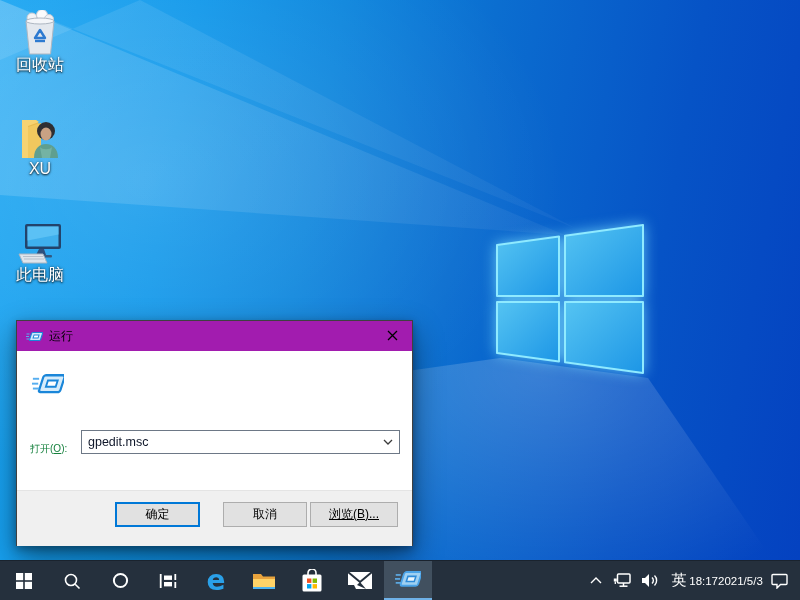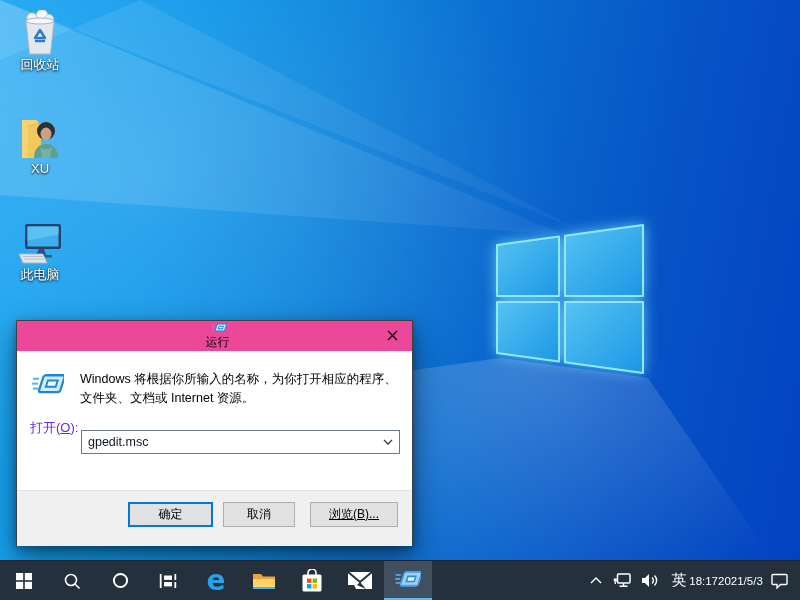--- a/index.html
+++ b/index.html
@@ -24,54 +24,54 @@
   .beam-floor { position:absolute; inset:0;
     clip-path: polygon(500px 358px, 648px 378px, 800px 600px, 0 600px, 0 428px);
     background: radial-gradient(ellipse 520px 330px at 540px 370px, rgba(255,255,255,0.20), rgba(255,255,255,0.0) 70%);
   }
   .win-logo { position:absolute; left:470px; top:195px; width:200px; height:200px;
     filter: drop-shadow(0 0 7px rgba(125,225,255,0.75)); }
 
   
   .desk-icon { position:absolute; left:8px; width:64px; text-align:center; cursor:default; }
   .desk-icon .art { height:46px; display:flex; align-items:flex-end; justify-content:center; }
-  .desk-icon .lbl { margin-top:2px; font-size:13px; color:#fff;
+  .desk-icon .lbl { margin-top:2px; font-size:16px; color:#fff;
     text-shadow:0 1px 2px rgba(0,0,0,0.85), 0 0 3px rgba(0,0,0,0.5); line-height:14px; }
   #icon-recycle { top:10px; }
   #icon-xu      { top:114px; }
   #icon-pc      { top:220px; }
 
   
   .dialog { position:absolute; left:16px; top:320px; width:397px; height:226px;
     background:#fff; border:1px solid #404040;
     box-shadow:0 12px 28px rgba(0,0,0,0.45), 0 3px 8px rgba(0,0,0,0.30); }
-  .titlebar { position:absolute; left:0; top:0; right:0; height:30px; background:#ec4899;
-    display:flex; align-items:center;flex-direction:column; }
+  .titlebar { position:absolute; left:0; top:0; right:0; height:30px; background:#a21caf;
+    display:flex; align-items:center; }
   .titlebar .t-icon { margin-left:9px; width:17px; height:15px; }
   .titlebar .t-text { margin-left:6px; font-size:12px; color:#000; }
   .close-btn { position:absolute; right:0; top:0; width:40px; height:29px;
     display:flex; align-items:center; justify-content:center; background:transparent; border:none; cursor:pointer; }
   .dlg-runicon { position:absolute; left:15px; top:49px; width:32px; height:30px; }
   .dlg-desc { position:absolute; left:63px; top:49px; width:324px;
     font-size:12.5px; line-height:19px; color:#000; }
-  .open-label { position:absolute; left:13px; top:98px; font-size:13px; color:#6d28d9; }
+  .open-label { position:absolute; left:13px; top:121px; font-size:10px; color:#15803d; }
   .open-label .mn { text-decoration:underline; }
   .combo { position:absolute; left:64px; top:109px; width:319px; height:24px;
     background:#fff; border:1px solid #6d7886; display:flex; align-items:center; }
   .combo-input { flex:1; border:none; outline:none; font-size:12.5px; padding:0 0 0 6px;
     font-family:"Liberation Sans","DejaVu Sans",sans-serif; color:#0f172a; background:transparent; }
   .combo-arrow { width:22px; height:100%; display:flex; align-items:center; justify-content:center; cursor:pointer; }
   .dlg-footer { position:absolute; left:0; right:0; top:169px; height:56px; background:#f0f0f0;
     border-top:1px solid #e4e4e4; }
   .btn { position:absolute; top:11px; height:25px; background:#e1e1e1; border:1px solid #adadad;
     font-size:12px; color:#000; cursor:pointer;
     font-family:"Liberation Sans","DejaVu Sans",sans-serif; }
   .btn.default { border:1px solid #0078d7; box-shadow:inset 0 0 0 1px #0078d7; }
-  #btn-ok { left:111px; width:85px; }
-  #btn-cancel { left:206px; width:72px; }
+  #btn-ok { left:98px; width:85px; }
+  #btn-cancel { left:206px; width:84px; }
   #btn-browse { left:293px; width:88px;text-decoration:underline; }
   .btn .mn { text-decoration:underline; }
 
   
   .taskbar { position:absolute; left:0; right:0; bottom:0; height:40px; background:#25303d;
     border-top:1px solid #1a232e; display:flex; align-items:stretch; }
   .tb-btn { width:48px; height:100%; display:flex; align-items:center; justify-content:center; cursor:pointer; }
   .tb-btn.active { background:#41505f; border-bottom:2px solid #6fb2e8; }
   .tray { position:absolute; right:0; top:0; height:100%; display:flex; align-items:center; }
   .tray-item { height:100%; display:flex; align-items:center; justify-content:center; cursor:pointer; color:#fff; }
@@ -180,24 +180,20 @@
         <rect x="4" y="5" width="24" height="19" rx="2.5" fill="#d6ecfb" stroke="#1a86d9" stroke-width="2.6"></rect>
         <rect x="10.5" y="11" width="11" height="7" fill="#fff" stroke="#1a86d9" stroke-width="2.2"></rect>
       </g>
       <g stroke="#57aef0" stroke-width="2.2">
         <line x1="1" y1="9" x2="8" y2="9"></line>
           <line x1="0" y1="14.5" x2="7" y2="14.5"></line>
           <line x1="1" y1="20" x2="8" y2="20"></line>
       </g>
     </svg>
 
-    <div class="dlg-desc">
-      <div>Windows 将根据你所输入的名称，为你打开相应的程序、</div>
-      <div>文件夹、文档或 Internet 资源。</div>
-    </div>
 
     <label class="open-label"><span>打开(</span><span class="mn">O</span><span>):</span></label>
 
     <div class="combo">
       <input class="combo-input" type="text" value="gpedit.msc" style="">
       <span class="combo-arrow">
         <svg width="10" height="6" viewBox="0 0 10 6">
           <polyline points="1,1 5,5 9,1" fill="none" stroke="#3b3b3b" stroke-width="1.3"></polyline>
         </svg>
       </span>

